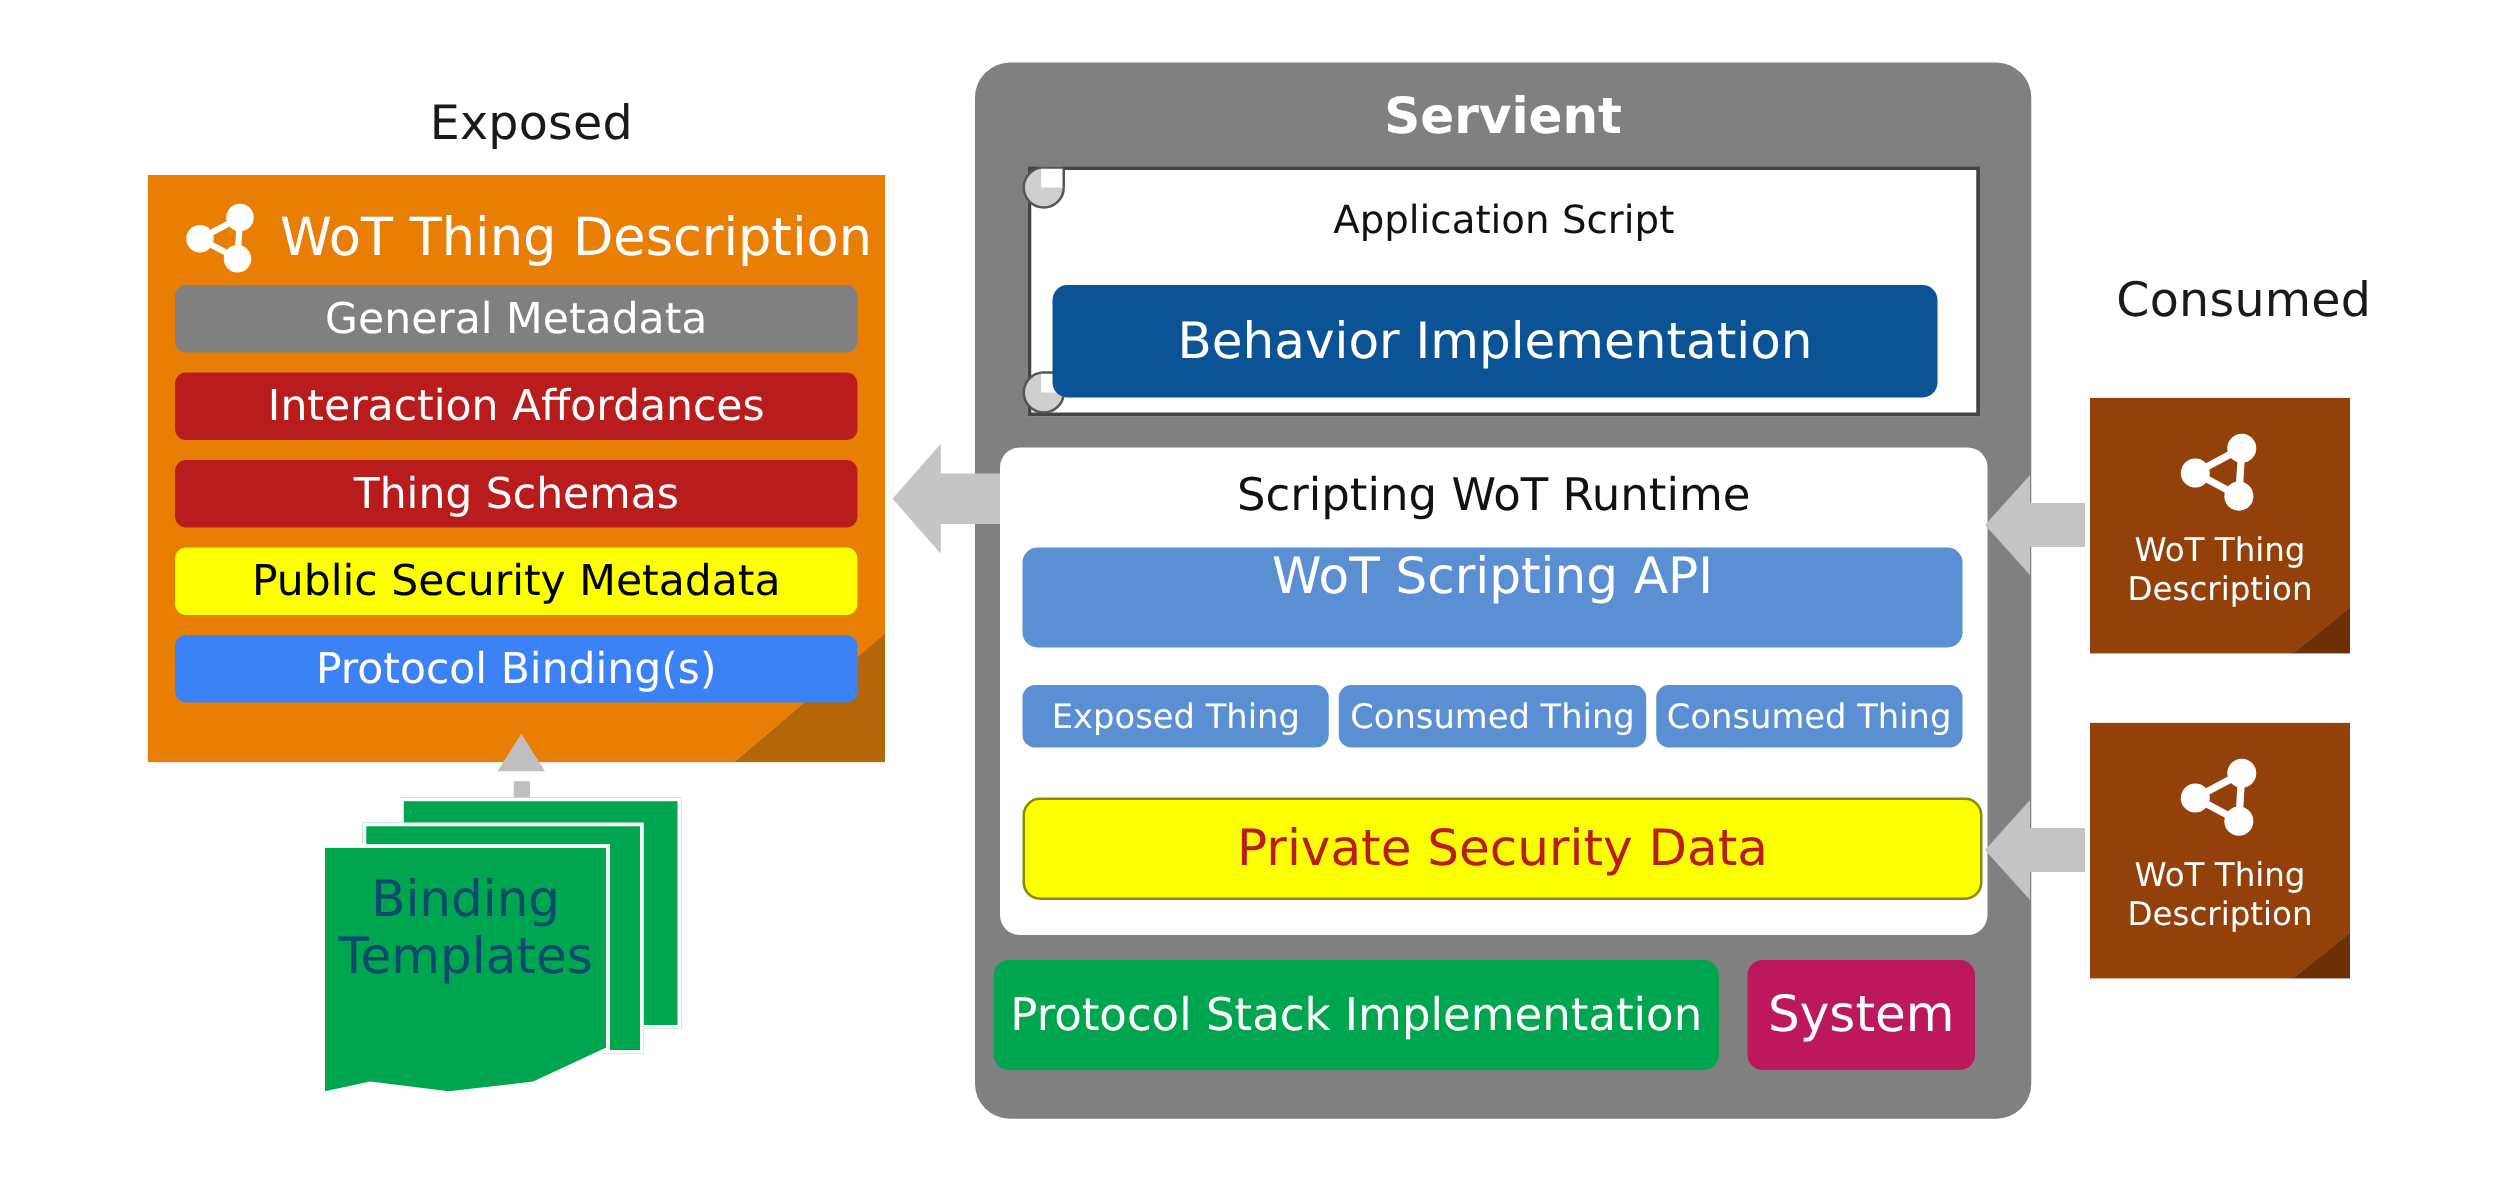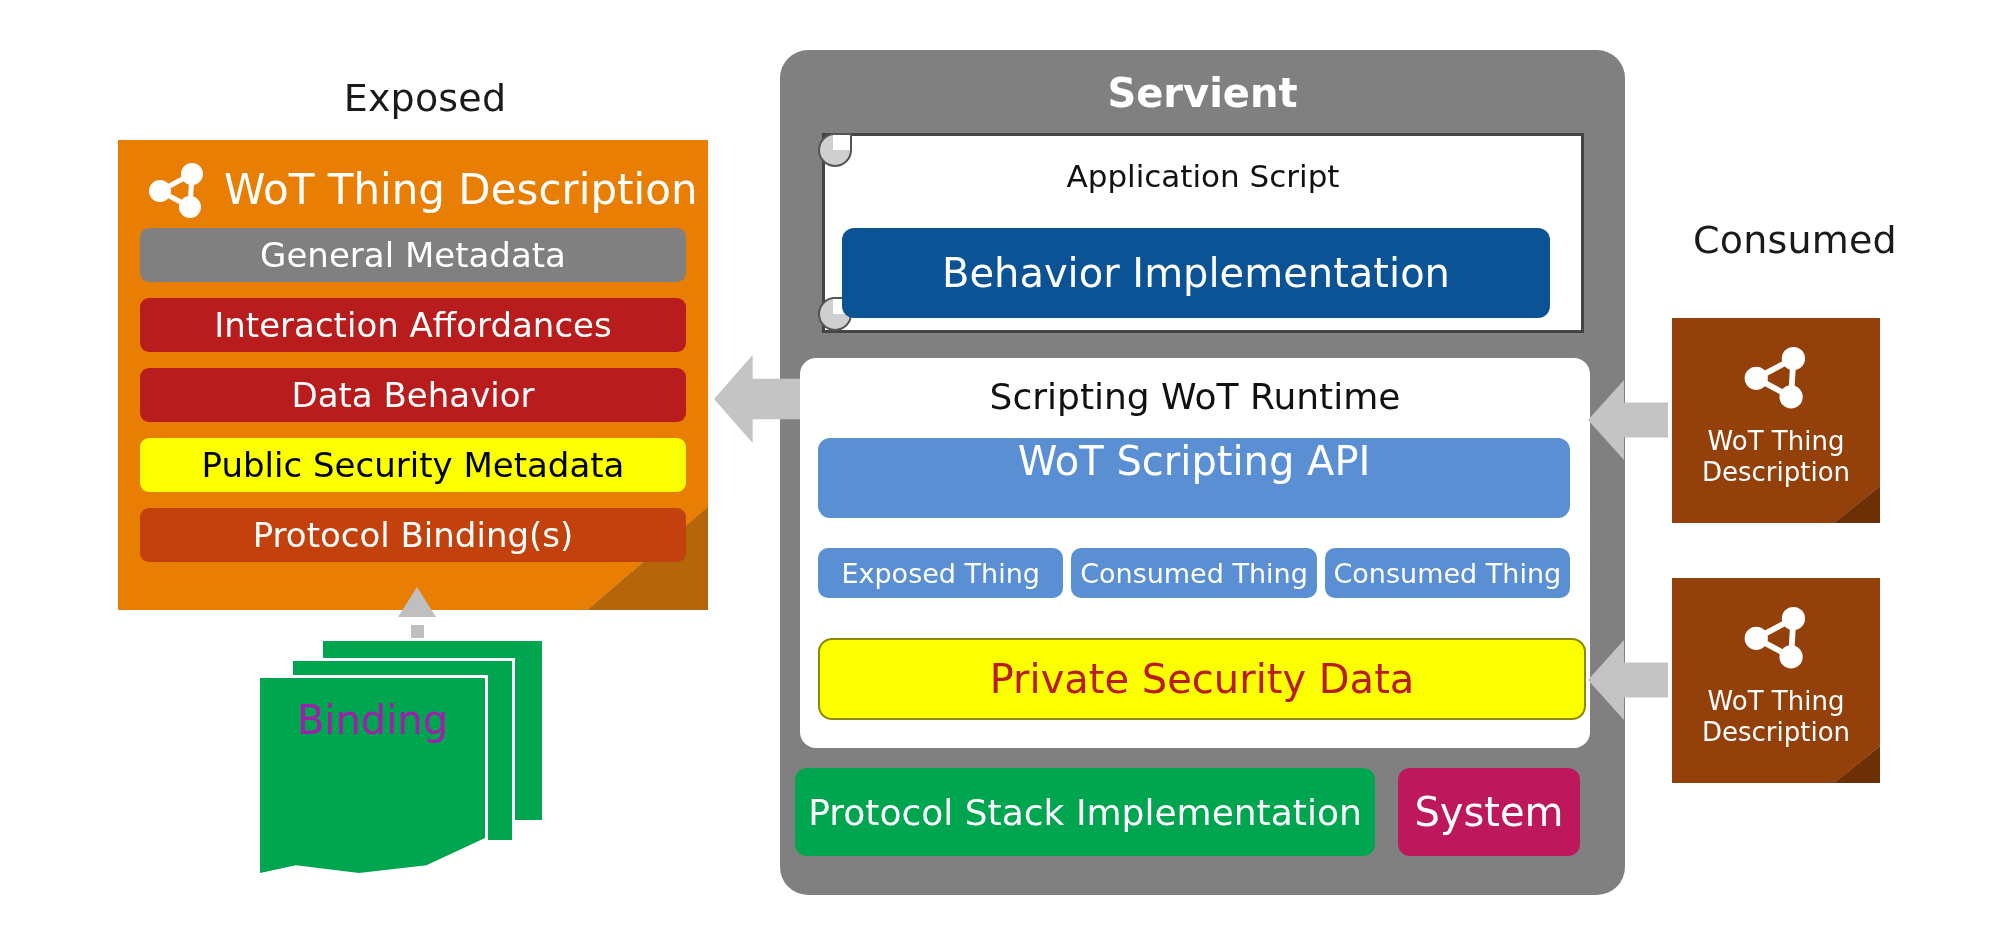--- a/index.html
+++ b/index.html
@@ -75,21 +75,21 @@
     display: flex;
     align-items: center;
     justify-content: center;
     font-size: 34px;
     white-space: nowrap;
     box-sizing: border-box;
   }
   .lay-gray   { background: #808080; color: #ffffff; }
   .lay-teal   { background: #b91c1c; color: #ffffff; }
   .lay-yellow { background: #fbff00; color: #000000; }
-  .lay-green  { background: #c2410c; color: #ffffff; }
+  .lay-green  { background: #3b82f6; color: #ffffff; }
 
   
   #bt-stack { left: 260px; top: 638px; width: 300px; height: 235px; }
   .bt-card {
     position: absolute;
     background: #00a550;
     border: 3px solid #ffffff;
     box-sizing: border-box;
   }
   .bt-c3 { left: 60px;  top: 0px;   width: 225px; height: 185px; }
@@ -105,21 +105,21 @@
     left: -3px; top: 37px; width: 231px; height: 201px;
     background: #ffffff;
     -webkit-clip-path: polygon(0 0, 100% 0, 100% 82%, 74% 96%, 44% 100%, 16% 96%, 0 100%);
     clip-path: polygon(0 0, 100% 0, 100% 82%, 74% 96%, 44% 100%, 16% 96%, 0 100%);
   }
   .bt-label {
     position: absolute;
     left: 0px; top: 60px;
     width: 225px;
     text-align: center;
-    color: #a21caf;
+    color: #0c4a6e;
     font-size: 40px;
     line-height: 1.12;
   }
 
   
   .up-arrow {
     width: 0; height: 0;
     border-left: 19px solid transparent;
     border-right: 19px solid transparent;
     border-bottom: 30px solid #bfbfbf;
@@ -325,41 +325,42 @@
       <span class="td-title">WoT Thing Description</span>
     </div>
 
     <div class="td-layer lay-gray" style="top:88px;">
       <span>General Metadata</span>
     </div>
     <div class="td-layer lay-teal" style="top:158px;">
       <span>Interaction Affordances</span>
     </div>
     <div class="td-layer lay-teal" style="top:228px;">
-      <span>Data Behavior</span>
+      <span>Thing Schemas</span>
     </div>
     <div class="td-layer lay-yellow" style="top:298px;">
       <span>Public Security Metadata</span>
     </div>
     <div class="td-layer lay-green" style="top:368px;">
       <span>Protocol Binding(s)</span>
     </div>
   </div>
 
   <div class="abs up-arrow" style="left:398px; top:587px;"></div>
   <div class="abs dot-sq" style="left:411px; top:625px;"></div>
   <div class="abs dot-dash" style="left:409px; top:648px;"></div>
 
   <div class="abs" id="bt-stack">
     <div class="bt-card bt-c3"></div>
     <div class="bt-card bt-c2"></div>
     <div class="abs bt-c1-outline"></div>
     <div class="abs bt-c1"></div>
     <div class="bt-label">
       <div>Binding</div>
+      <div>Templates</div>
     </div>
   </div>
 
   <div class="abs" id="servient">
     <div id="servient-title">Servient</div>
   </div>
 
   <div class="abs block-arrow-left ba-big" style="left:714px; top:355px;"></div>
 
   <div class="abs" id="app-script">

